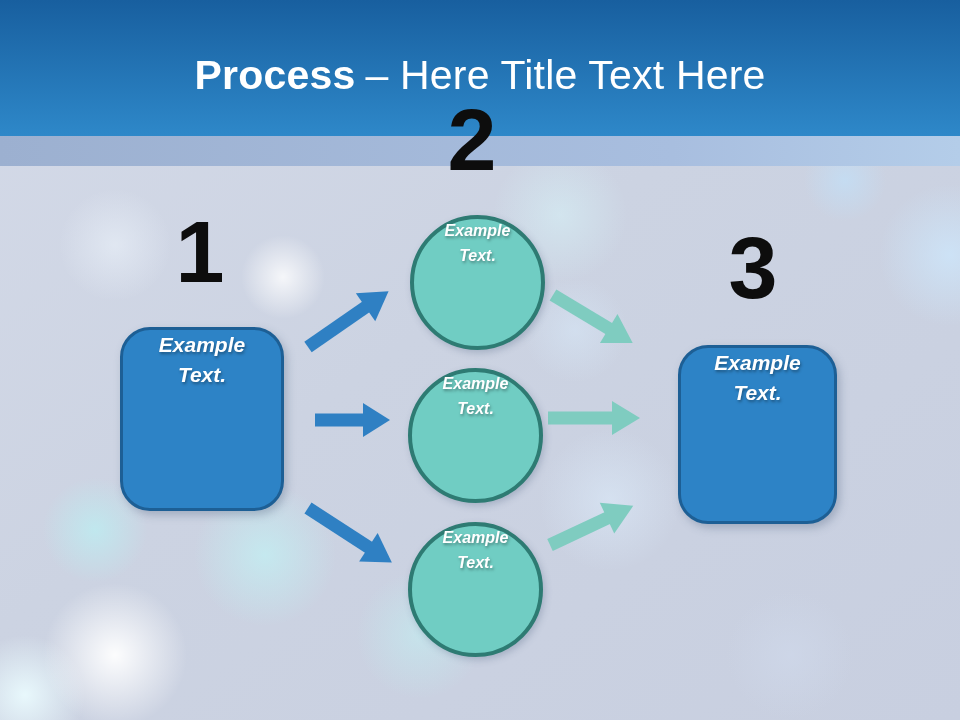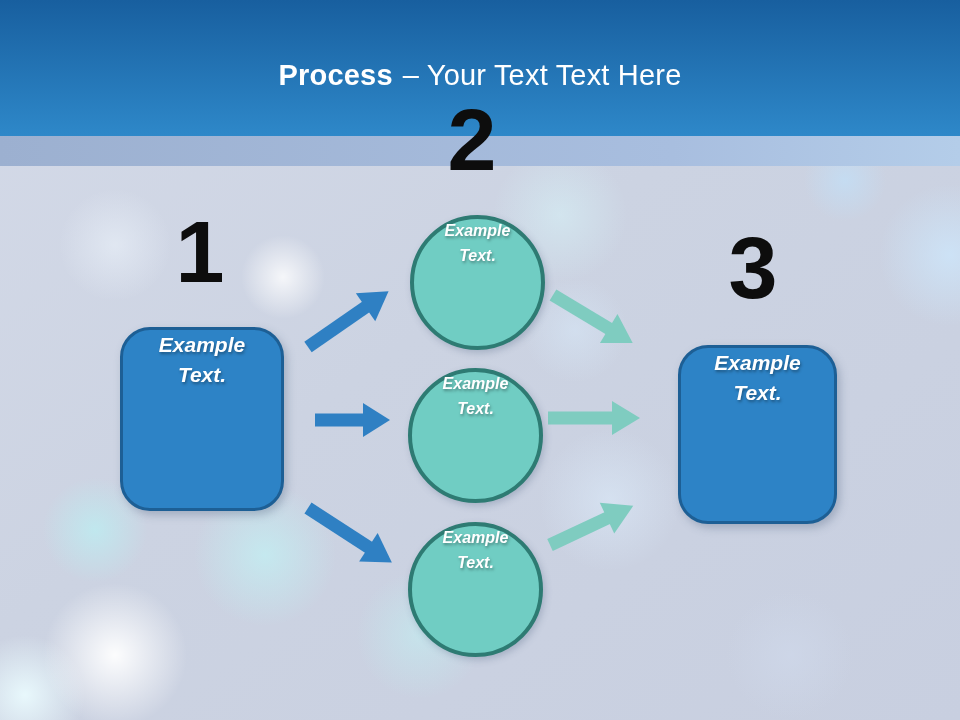--- a/index.html
+++ b/index.html
@@ -28,21 +28,21 @@
       linear-gradient(145deg,#d4dae8 0%,#ccd3e2 45%,#c8cfe0 100%);
   }
   
   .header{
     position:absolute;left:0;top:0;width:100%;height:136px;z-index:2;
     background:linear-gradient(180deg,var(--header-top,#185f9f) 0%,var(--header-bottom,#2e88c9) 100%);
     display:flex;align-items:center;justify-content:center;
   }
   .header h1{
     margin:0;padding-top:14px;display:flex;column-gap:10px;align-items:baseline;
-    font-size:29px;color:var(--title,#ffffff);font-weight:400;letter-spacing:0.2px;
+    font-size:41px;color:var(--title,#ffffff);font-weight:400;letter-spacing:0.2px;
   }
   .header h1 .t-bold{font-weight:700;}
   .strip{
     position:absolute;left:0;top:136px;width:100%;height:30px;z-index:1;
     background:linear-gradient(90deg,#9cb0d0 0%,#a8bedf 70%,#b4cde9 100%);
   }
   
   .step-number{
     position:absolute;z-index:3;width:120px;text-align:center;
     font-size:88px;font-weight:700;line-height:1;color:var(--number,#0d0d0d);
@@ -85,21 +85,21 @@
 <body>
 
 <div class="slide">
   <div class="bg"></div>
 
   <div class="strip"></div>
 
   <div class="header">
     <h1>
       <span class="t-bold">Process</span>
-      <span class="t-rest">– Your Text Text Here</span>
+      <span class="t-rest">– Here Title Text Here</span>
     </h1>
   </div>
 
   <div class="step-number n1">1</div>
   <div class="step-number n2">2</div>
   <div class="step-number n3">3</div>
 
   <svg class="arrows" viewBox="0 0 960 720" width="960" height="720">
     <g transform="translate(308,347) rotate(-34.7)">
       <rect class="fill-blue" x="0" y="-6.5" width="72" height="13"></rect>

